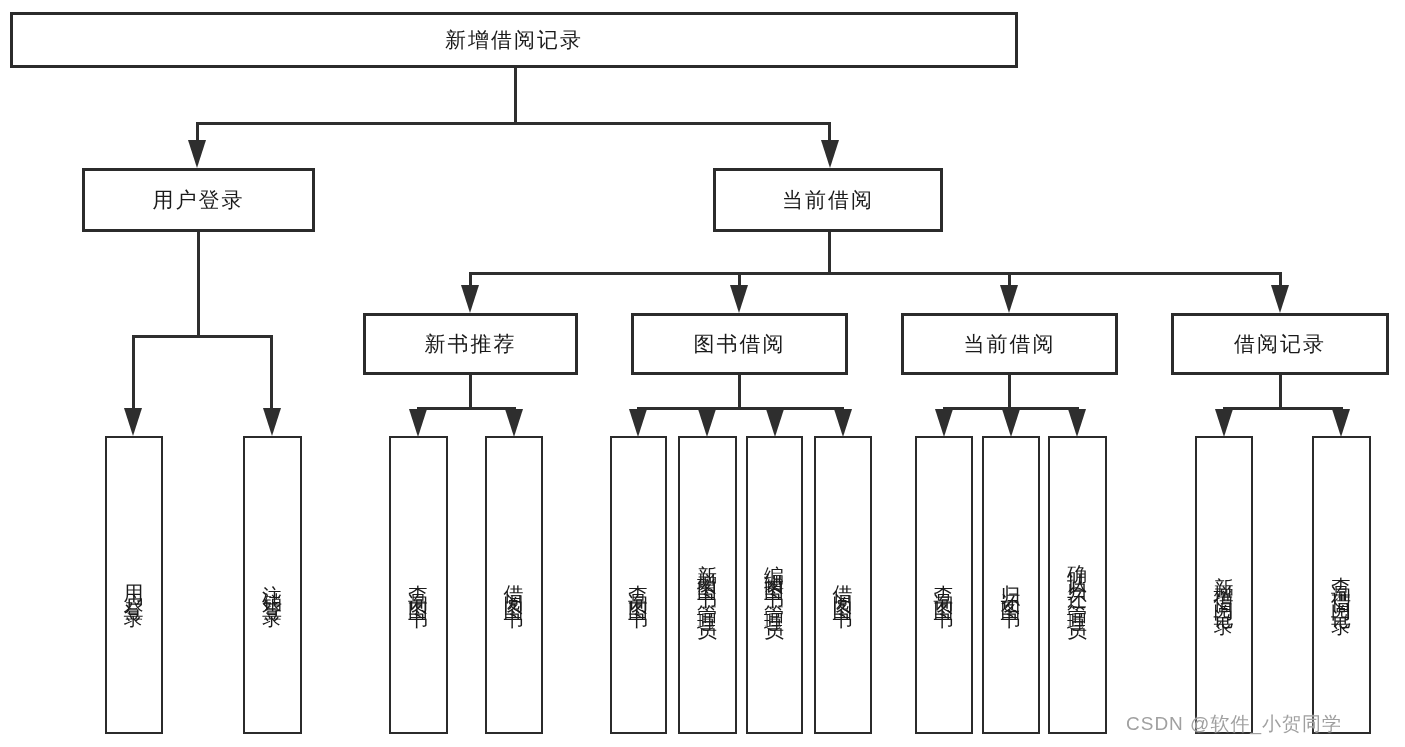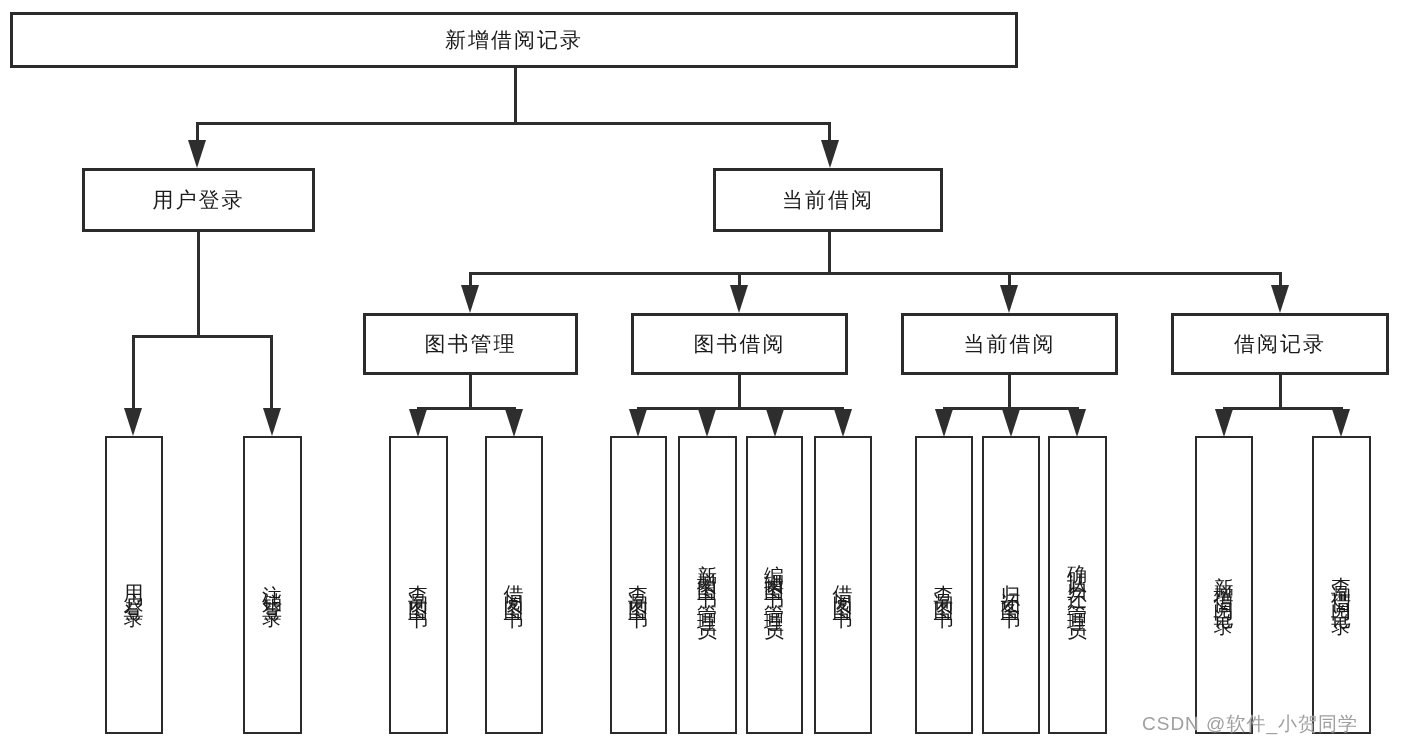--- a/index.html
+++ b/index.html
@@ -31,21 +31,21 @@
   .hline{position:absolute;height:3px;background:var(--line);}
   .vline{position:absolute;width:3px;background:var(--line);}
   .arrow{
     position:absolute;width:0;height:0;
     border-left:9px solid transparent;border-right:9px solid transparent;
     border-top:28px solid var(--line);
   }
   .watermark{
     position:absolute;left:1126px;top:711px;z-index:5;
     font-size:19px;letter-spacing:1px;color:var(--watermark);
-    text-shadow:0 0 2px rgba(255,255,255,.8);white-space:nowrap;margin-left:16px;
+    text-shadow:0 0 2px rgba(255,255,255,.8);white-space:nowrap;
   }
 </style>
 </head>
 <body>
 
 <div class="canvas">
 
   <div class="node" style="left:10px;top:12px;width:1008px;height:56px;">新增借阅记录</div>
 
   <div class="vline" style="left:514px;top:68px;height:56px;"></div>
@@ -69,21 +69,21 @@
   <div class="hline" style="left:469px;top:272px;width:813px;"></div>
   <div class="vline" style="left:469px;top:272px;height:16px;"></div>
   <div class="arrow" style="left:461px;top:285px;"></div>
   <div class="vline" style="left:738px;top:272px;height:16px;"></div>
   <div class="arrow" style="left:730px;top:285px;"></div>
   <div class="vline" style="left:1008px;top:272px;height:16px;"></div>
   <div class="arrow" style="left:1000px;top:285px;"></div>
   <div class="vline" style="left:1279px;top:272px;height:16px;"></div>
   <div class="arrow" style="left:1271px;top:285px;"></div>
 
-  <div class="node" style="left:363px;top:313px;width:215px;height:62px;">图书管理</div>
+  <div class="node" style="left:363px;top:313px;width:215px;height:62px;">新书推荐</div>
   <div class="node" style="left:901px;top:313px;width:217px;height:62px;">当前借阅</div>
   <div class="node" style="left:631px;top:313px;width:217px;height:62px;">图书借阅</div>
   <div class="node" style="left:1171px;top:313px;width:218px;height:62px;">借阅记录</div>
 
   <div class="vline" style="left:469px;top:375px;height:35px;"></div>
   <div class="hline" style="left:417px;top:407px;width:99px;"></div>
   <div class="arrow" style="left:409px;top:409px;"></div>
   <div class="arrow" style="left:505px;top:409px;"></div>
 
   <div class="vline" style="left:738px;top:375px;height:35px;"></div>

